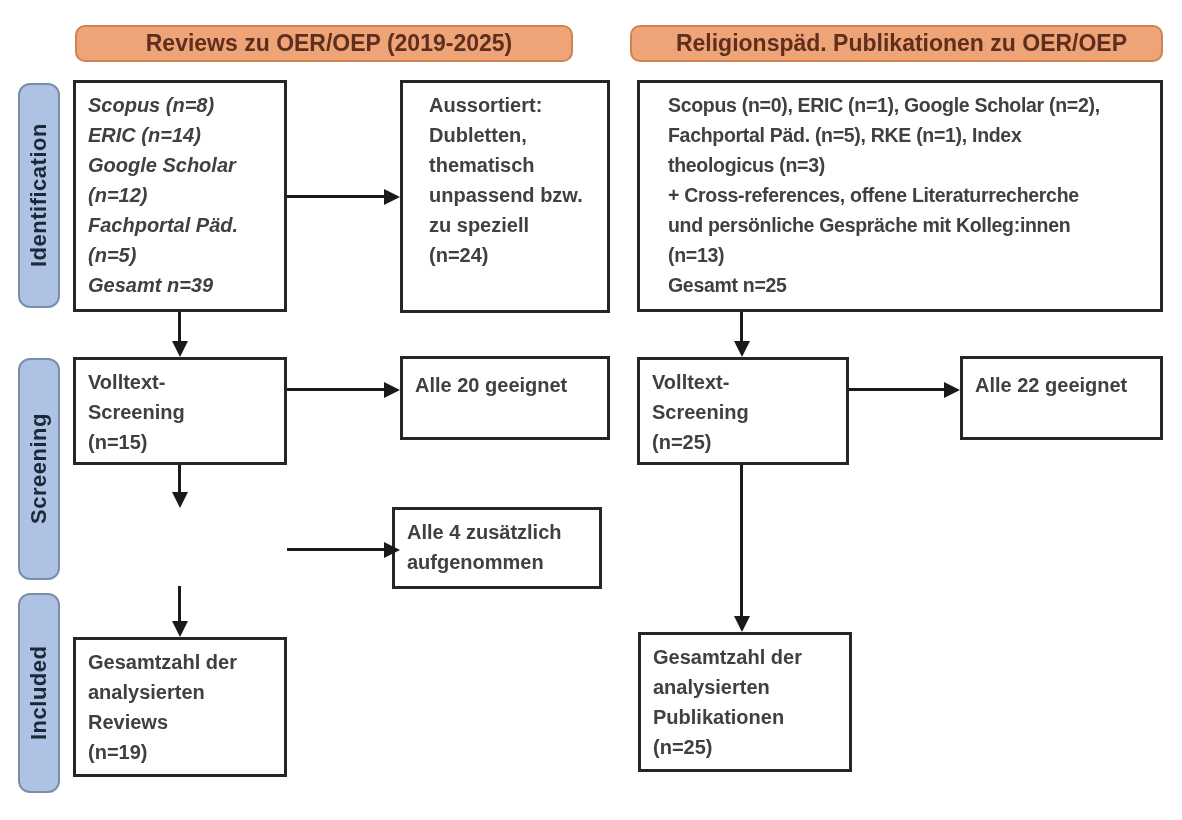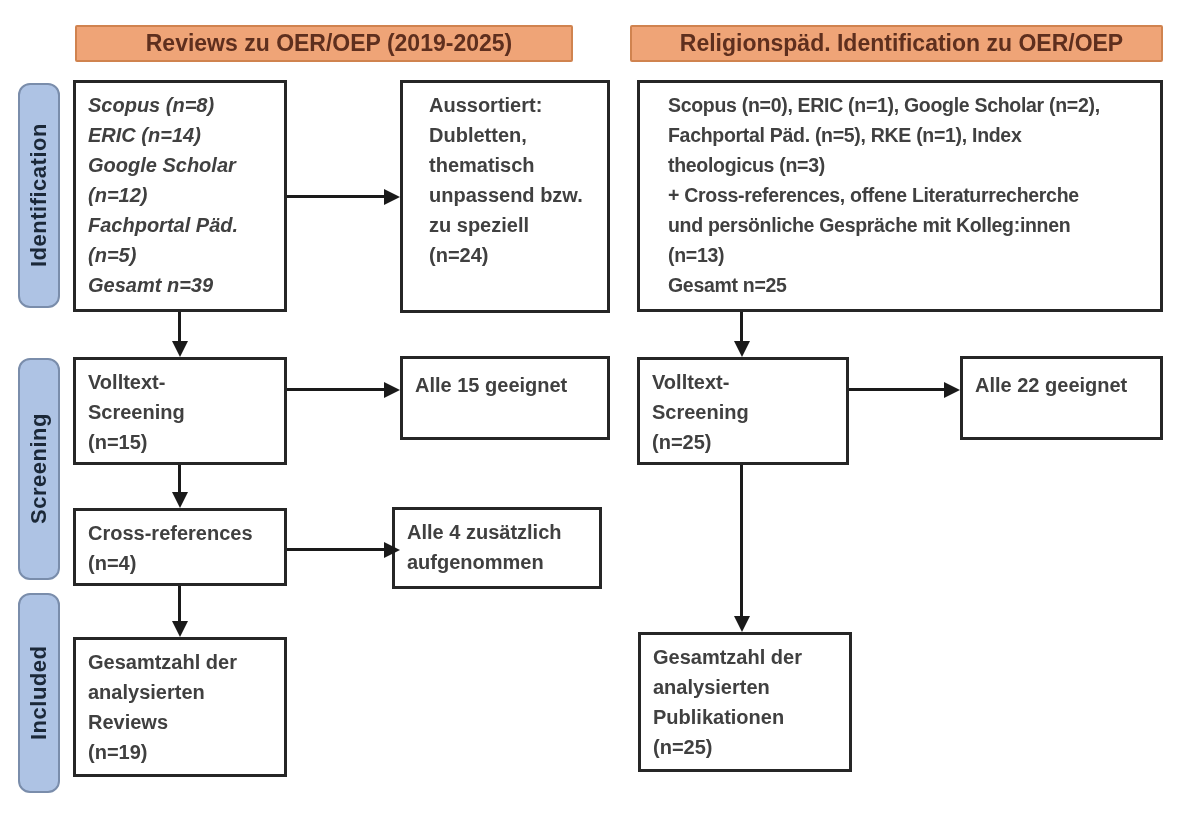--- a/index.html
+++ b/index.html
@@ -16,21 +16,21 @@
     position:relative;
     width:1182px; height:820px;
     background:var(--background);
     overflow:hidden;
   }
   .col-header {
     position:absolute;
     height:37px;
     background:var(--header-fill);
     border:2px solid var(--header-border);
-    border-radius:2px;
+    border-radius:10px;
     color:var(--header-text);
     font-size:23px; font-weight:700;
     text-align:center; line-height:32px;padding-left:10px;
   }
   .stage {
     position:absolute;
     width:42px;
     background:var(--stage-fill);
     border:2px solid var(--stage-border);
     border-radius:12px;
@@ -62,21 +62,21 @@
     border-left:8px solid transparent; border-right:8px solid transparent;
     border-top:16px solid var(--arrow);
   }
 </style>
 </head>
 <body>
 
 <div class="canvas">
 
   <div class="col-header" style="left:75px; top:25px; width:498px;">Reviews zu OER/OEP (2019-2025)</div>
-  <div class="col-header" style="left:630px; top:25px; width:533px;">Religionspäd. Identification zu OER/OEP</div>
+  <div class="col-header" style="left:630px; top:25px; width:533px;">Religionspäd. Publikationen zu OER/OEP</div>
 
   <div class="stage" style="left:18px; top:83px; height:225px;">Identification</div>
   <div class="stage" style="left:18px; top:358px; height:222px;">Screening</div>
   <div class="stage" style="left:18px; top:593px; height:200px;">Included</div>
 
   <div class="node" style="left:73px; top:80px; width:214px; height:232px;font-style:italic;">Scopus (n=8)
 ERIC (n=14)
 Google Scholar
 (n=12)
 Fachportal Päd.
@@ -84,23 +84,21 @@
 Gesamt n=39</div>
   <div class="node" style="left:400px; top:80px; width:210px; height:233px;padding-left:26px;">Aussortiert:
 Dubletten,
 thematisch
 unpassend bzw.
 zu speziell
 (n=24)</div>
   <div class="node" style="left:73px; top:357px; width:214px; height:108px;">Volltext-
 Screening
 (n=15)</div>
-  <div class="node result" style="left:400px; top:356px; width:210px; height:84px;">Alle 15 geeignet</div>
-  <div class="node" style="left:73px; top:508px; width:214px; height:78px;">Cross-references
-(n=4)</div>
+  <div class="node result" style="left:400px; top:356px; width:210px; height:84px;">Alle 20 geeignet</div>
   <div class="node" style="left:392px; top:507px; width:210px; height:82px;">Alle 4 zusätzlich
 aufgenommen</div>
   <div class="node" style="left:73px; top:637px; width:214px; height:140px;">Gesamtzahl der
 analysierten
 Reviews
 (n=19)</div>
 
   <div class="node wide" style="left:637px; top:80px; width:526px; height:232px;padding-left:28px;">Scopus (n=0), ERIC (n=1), Google Scholar (n=2),
 Fachportal Päd. (n=5), RKE (n=1), Index
 theologicus (n=3)

